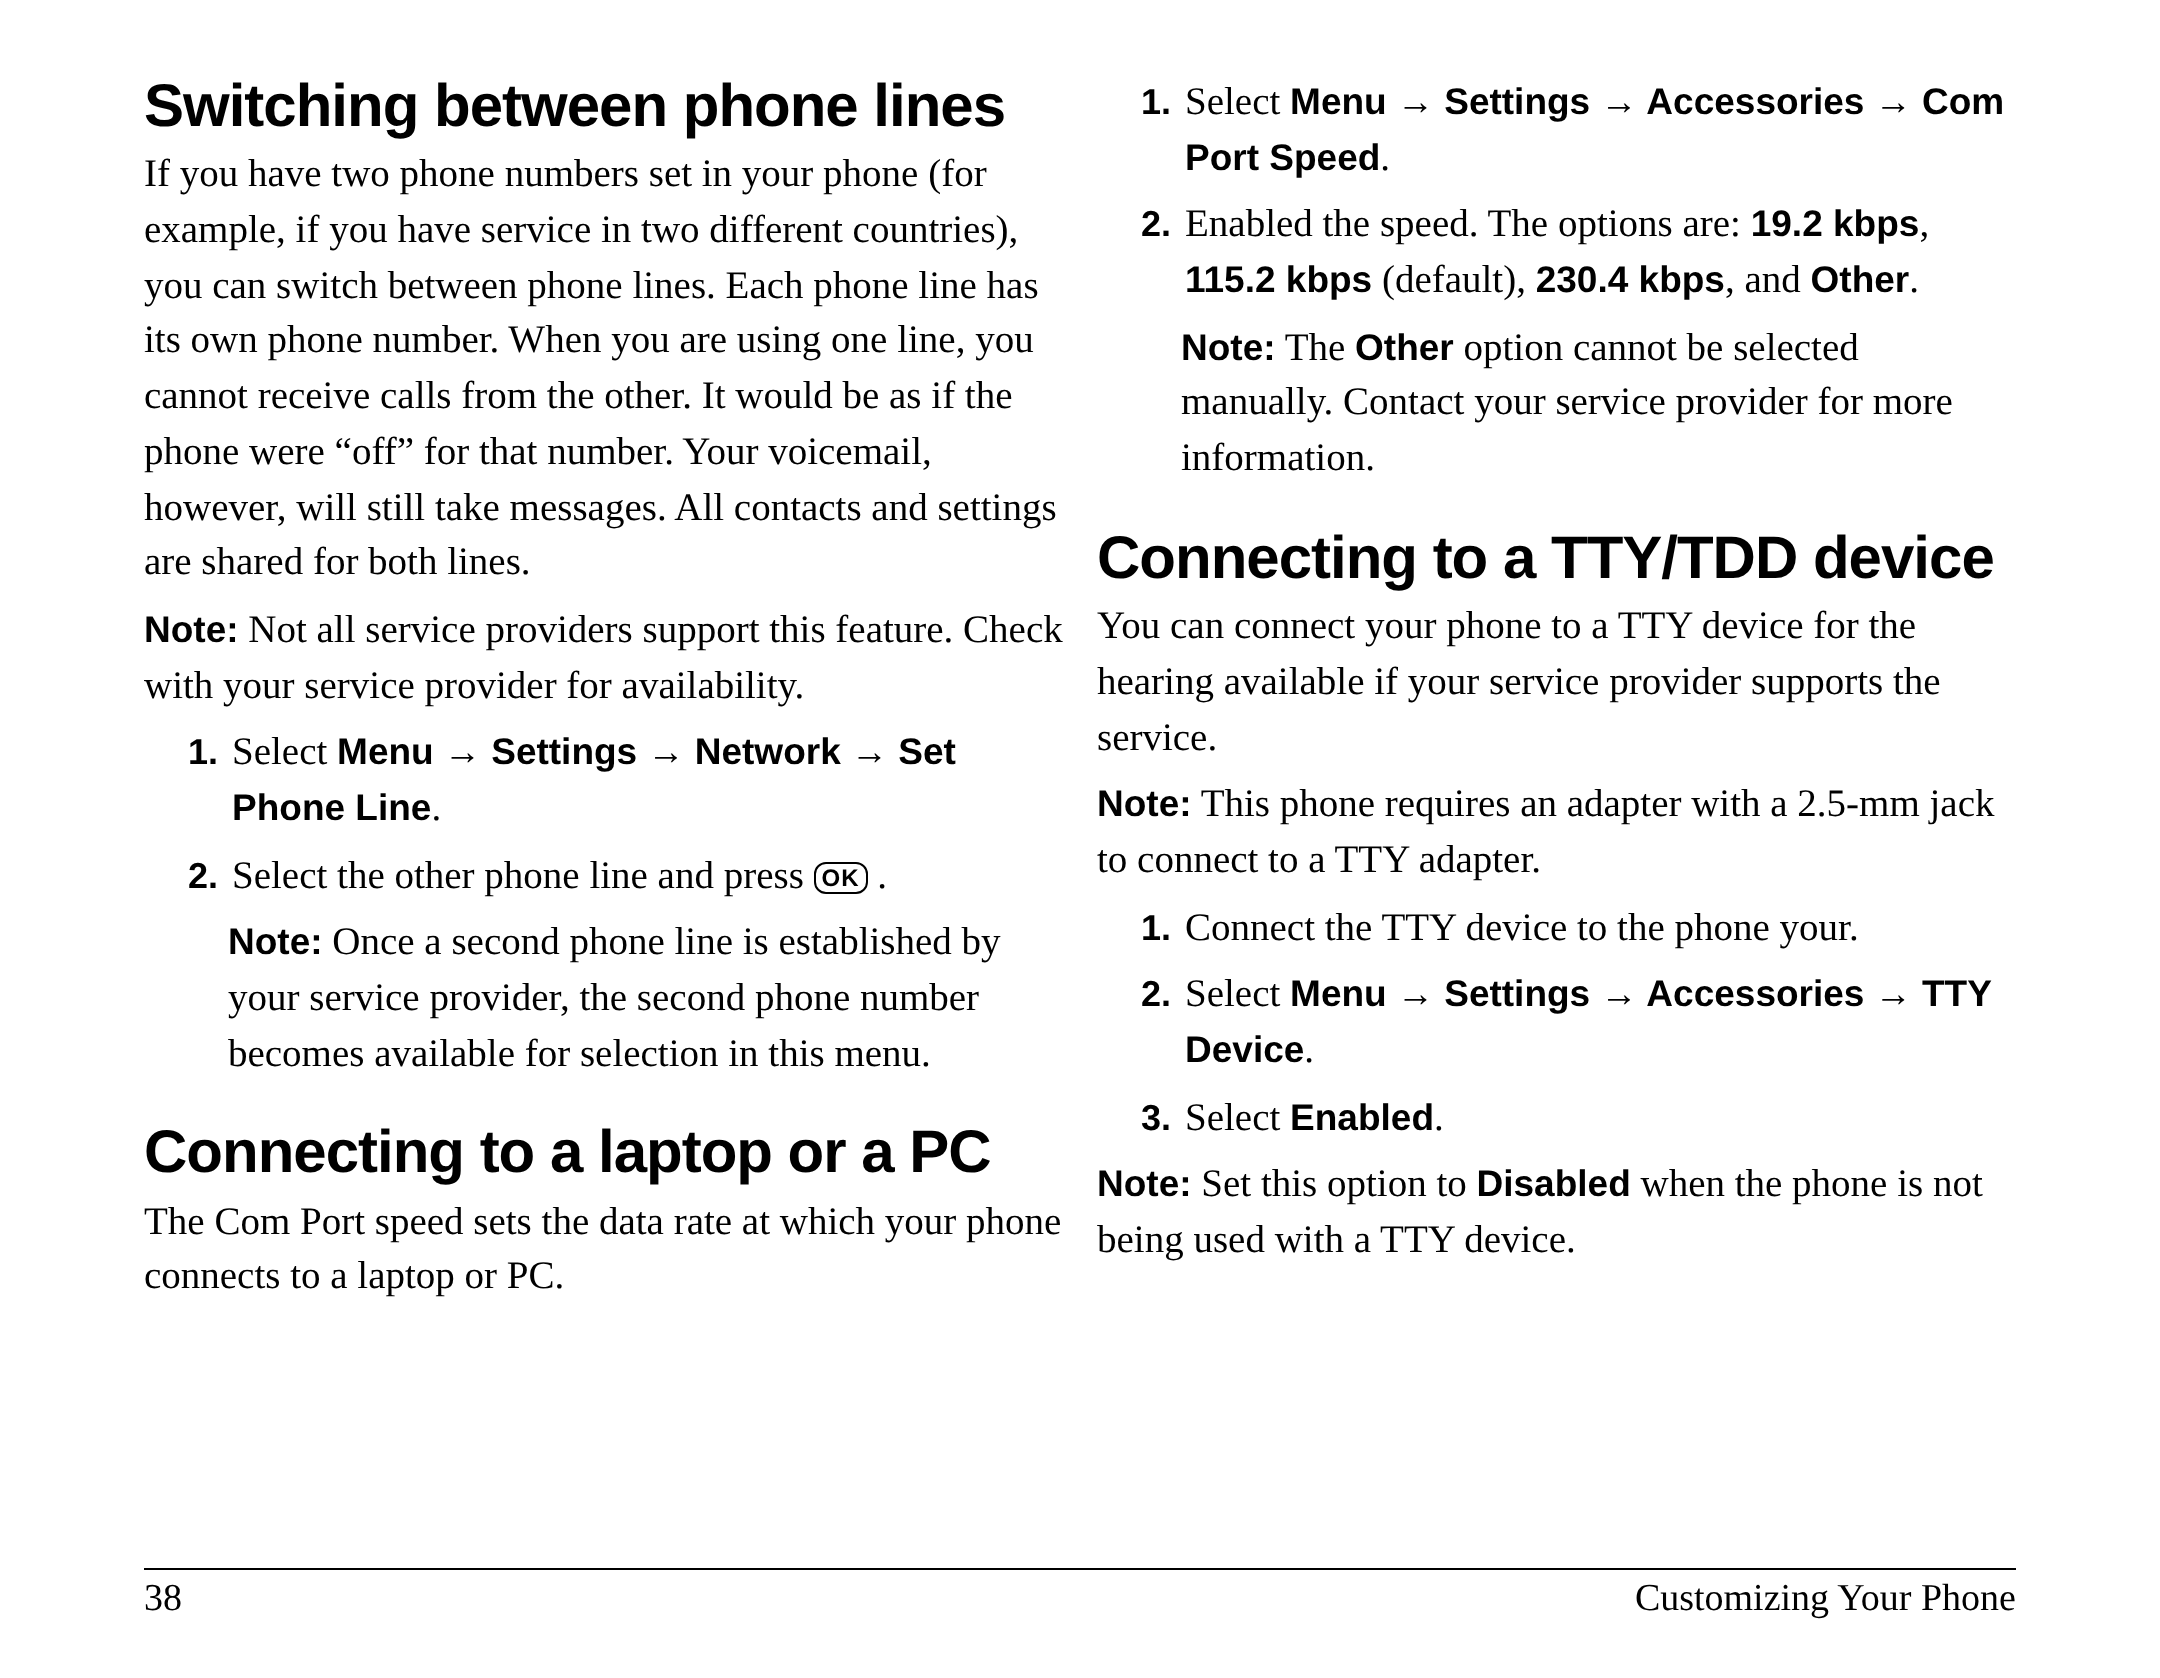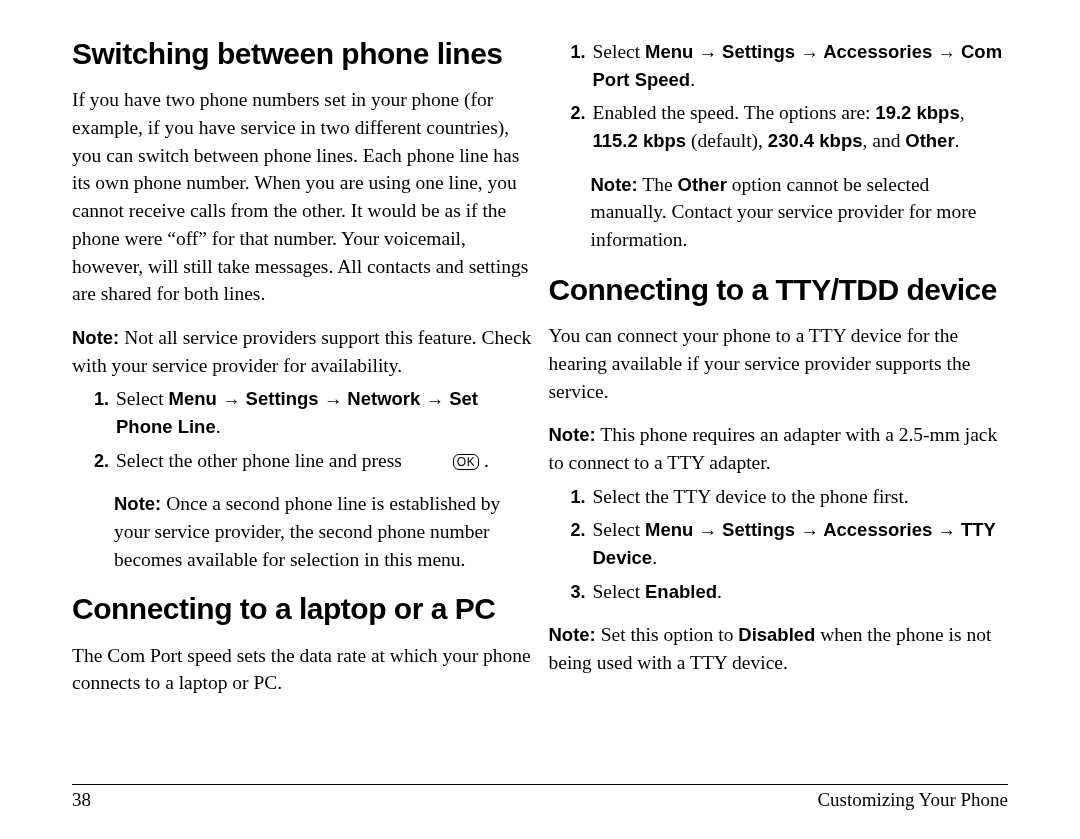--- a/index.html
+++ b/index.html
@@ -32,21 +32,21 @@
   h2 {
     font-family: 'Arial Narrow', Arial, sans-serif;
     font-weight: 700;
     font-stretch: condensed;
     font-size: 30px;
     line-height: 1.08;
     margin: 0 0 4px 0;
     letter-spacing: -0.5px;
   }
   p {
-    margin: 16px 0 6px 0;
+    margin: 4px 0 6px 0;
   }
   .sansbold { font-weight: 700; font-family: Arial, sans-serif; font-size: 18.5px;}
   ol {
     margin: 0 0 6px 0;
     padding-left: 42px;
   }
   ol li {
     padding-left: 2px;
     margin-bottom: 6px;
   }
@@ -54,26 +54,25 @@
     font-family: Arial, sans-serif;
     font-weight: 700;
     font-size: 18px;
   }
   .ok-icon {
     display:inline-block;
     border:1.8px solid #000;
     border-radius:6px;
     font-family: Arial, sans-serif;
     font-size:12px;
-    font-weight:400;
+    font-weight:700;
     padding:0 3px 0 3px;
     line-height:14px;
     vertical-align:1px;
     letter-spacing:0.5px;
-    margin-left:46px;
   }
   .footer {
     position:absolute;
     left:72px; right:72px; bottom:28px;
     border-top:1px solid #000;
     padding-top:4px;
     font-size:19px;
     display:flex;
     justify-content:space-between;
   }
@@ -124,21 +123,21 @@
         <span>The </span><span class="sansbold">Other</span><span> option cannot be selected manually. Contact your service provider for more information.</span>
       </p>
 
       <h2 class="spacer-top">Connecting to a TTY/TDD device</h2>
       <p>You can connect your phone to a TTY device for the hearing available if your service provider supports the service.</p>
       <p>
         <span class="sansbold">Note:</span>
         <span>This phone requires an adapter with a 2.5-mm jack to connect to a TTY adapter.</span>
       </p>
       <ol>
-        <li>Select the TTY device to the phone first.</li>
+        <li>Connect the TTY device to the phone your.</li>
         <li>
           <span>Select </span><span class="sansbold">Menu → Settings → Accessories → TTY Device</span><span>.</span>
         </li>
         <li>
           <span>Select </span><span class="sansbold">Enabled</span><span>.</span>
         </li>
       </ol>
       <p>
         <span class="sansbold">Note:</span>
         <span>Set this option to </span><span class="sansbold">Disabled</span><span> when the phone is not being used with a TTY device.</span>

